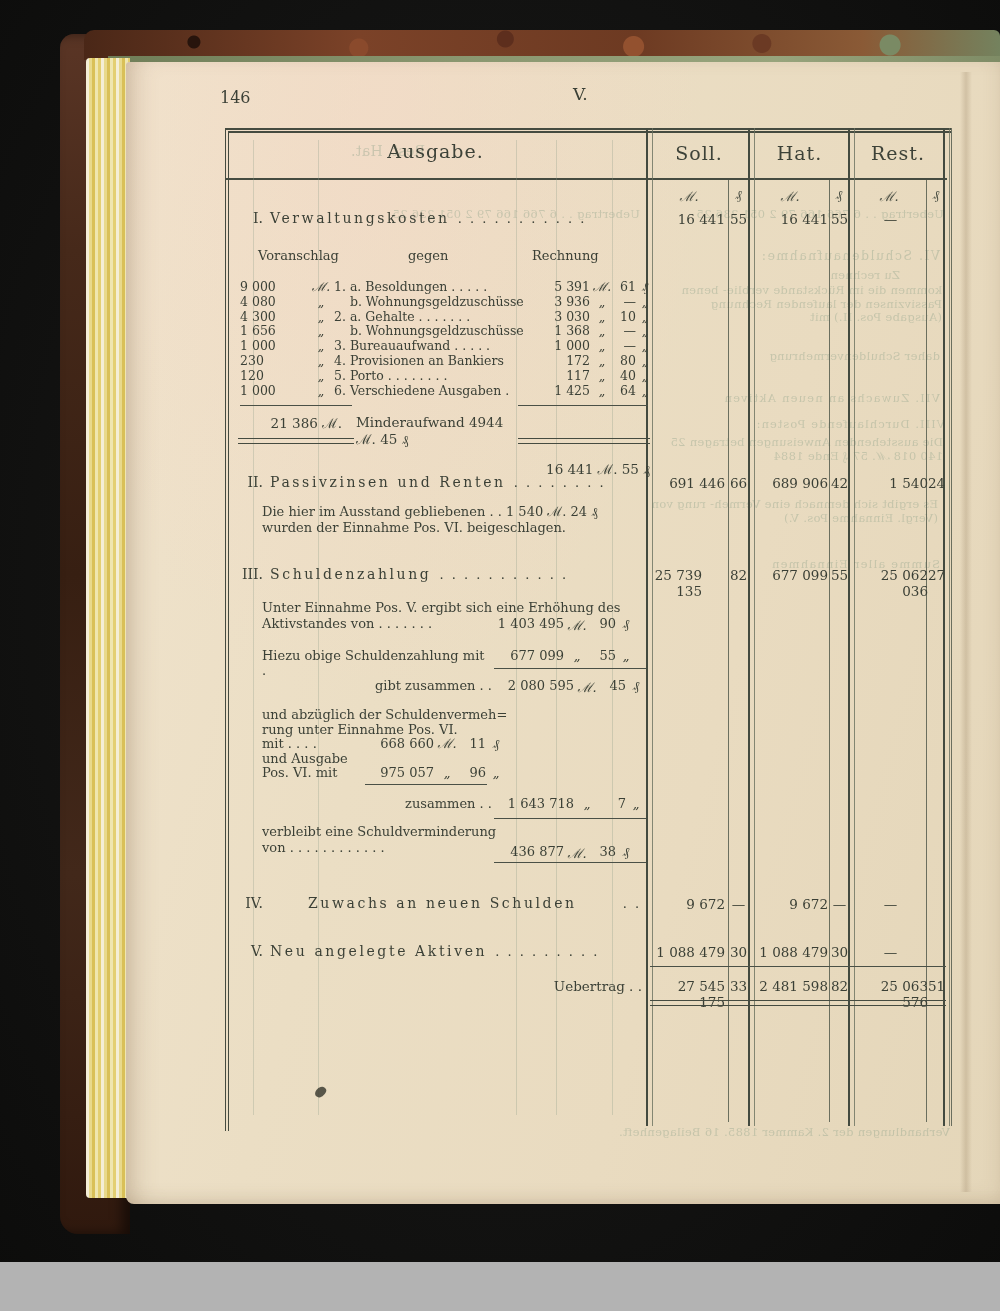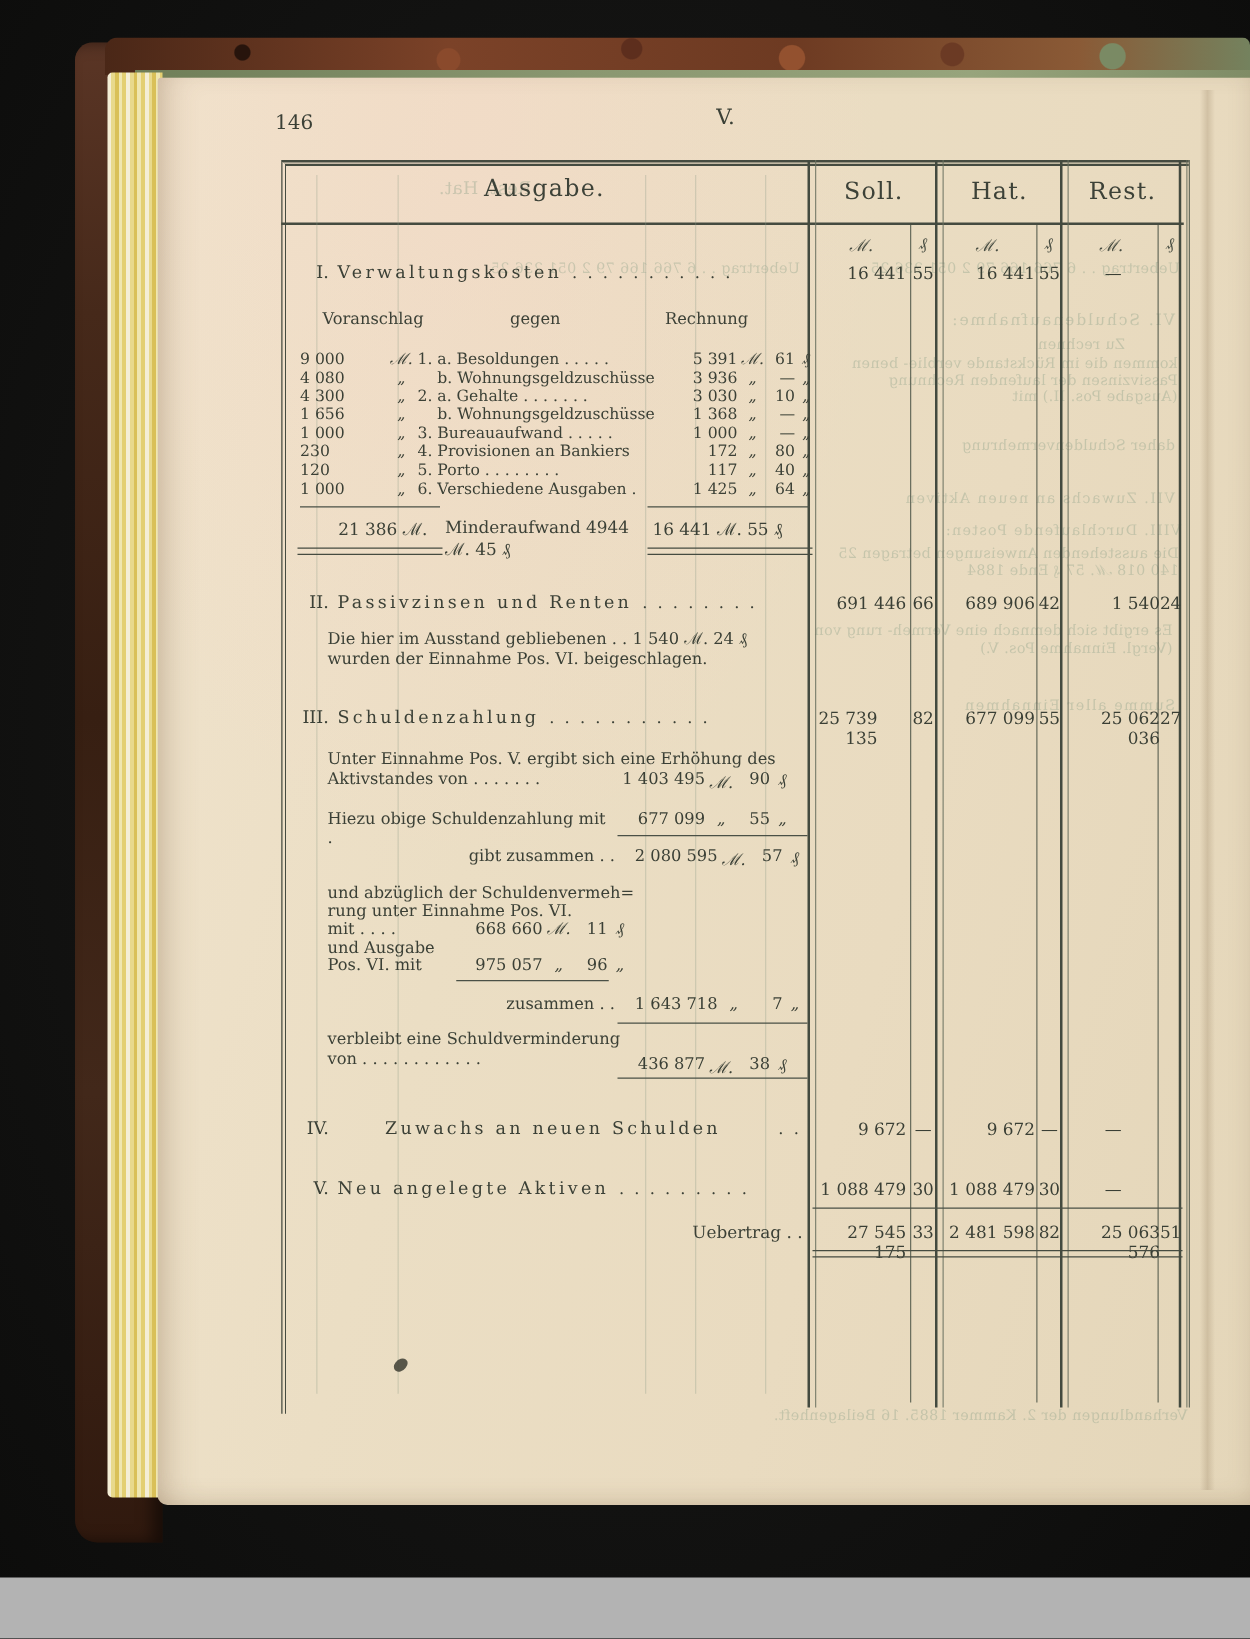--- a/index.html
+++ b/index.html
@@ -222,21 +222,21 @@
         <span class="iamtu">„</span>
         <span class="ipf">64</span>
         <span class="ipfu">„</span>
       </div>
   </div>
   <div class="abs rule1" style="left:240px;top:405px;width:112px;"></div>
   <div class="abs rule1" style="left:518px;top:405px;width:130px;"></div>
   <div class="abs" style="left:240px;top:414px;width:410px;display:flex;font-size:13.5px;">
     <span style="width:102px;text-align:right;">21 386 ℳ.</span>
     <span style="flex:1;margin-left:14px;">Minderaufwand 4944 ℳ. 45 ₰</span>
-    <span style="width:128px;text-align:left;">16 441 ℳ. 55 ₰</span>
+    <span style="width:128px;text-align:right;margin-top:46px;">16 441 ℳ. 55 ₰</span>
   </div>
   <div class="abs dbl" style="left:238px;top:438px;width:116px;"></div>
   <div class="abs dbl" style="left:518px;top:438px;width:132px;"></div>
 
   <div class="abs row-label" style="top:474px;">
     <span class="rnum">II.</span>
     <span class="rtxt">Passivzinsen und Renten</span>
     <span class="rdots">. . . . . . . .</span>
   </div>
   <span class="abs amt amt-m" style="left:650px;top:475px;">691 446</span>
@@ -282,21 +282,21 @@
         <span class="p">55</span>
         <span class="pu">„</span>
       </span>
   </div>
   <div class="abs rule1" style="left:494px;top:668px;width:152px;"></div>
   <div class="abs calc-row" style="top:678px;">
     <span class="calc-l right" style="padding-right:10px;">gibt zusammen  .  .</span>
     <span class="aml">
         <span class="n">2 080 595</span>
         <span class="u">ℳ.</span>
-        <span class="p">57</span>
+        <span class="p">45</span>
         <span class="pu">₰</span>
       </span>
   </div>
   <div class="abs para" style="left:262px;top:708px;width:250px;line-height:14.6px;">
     <div>und abzüglich der Schuldenvermeh=</div>
     <div>rung unter Einnahme Pos. VI.</div>
     <div style="display:flex;">
         <span style="width:100px;">mit .   .   .   .</span>
         <span class="aml" style="width:150px;">
           <span class="n">668 660</span>

